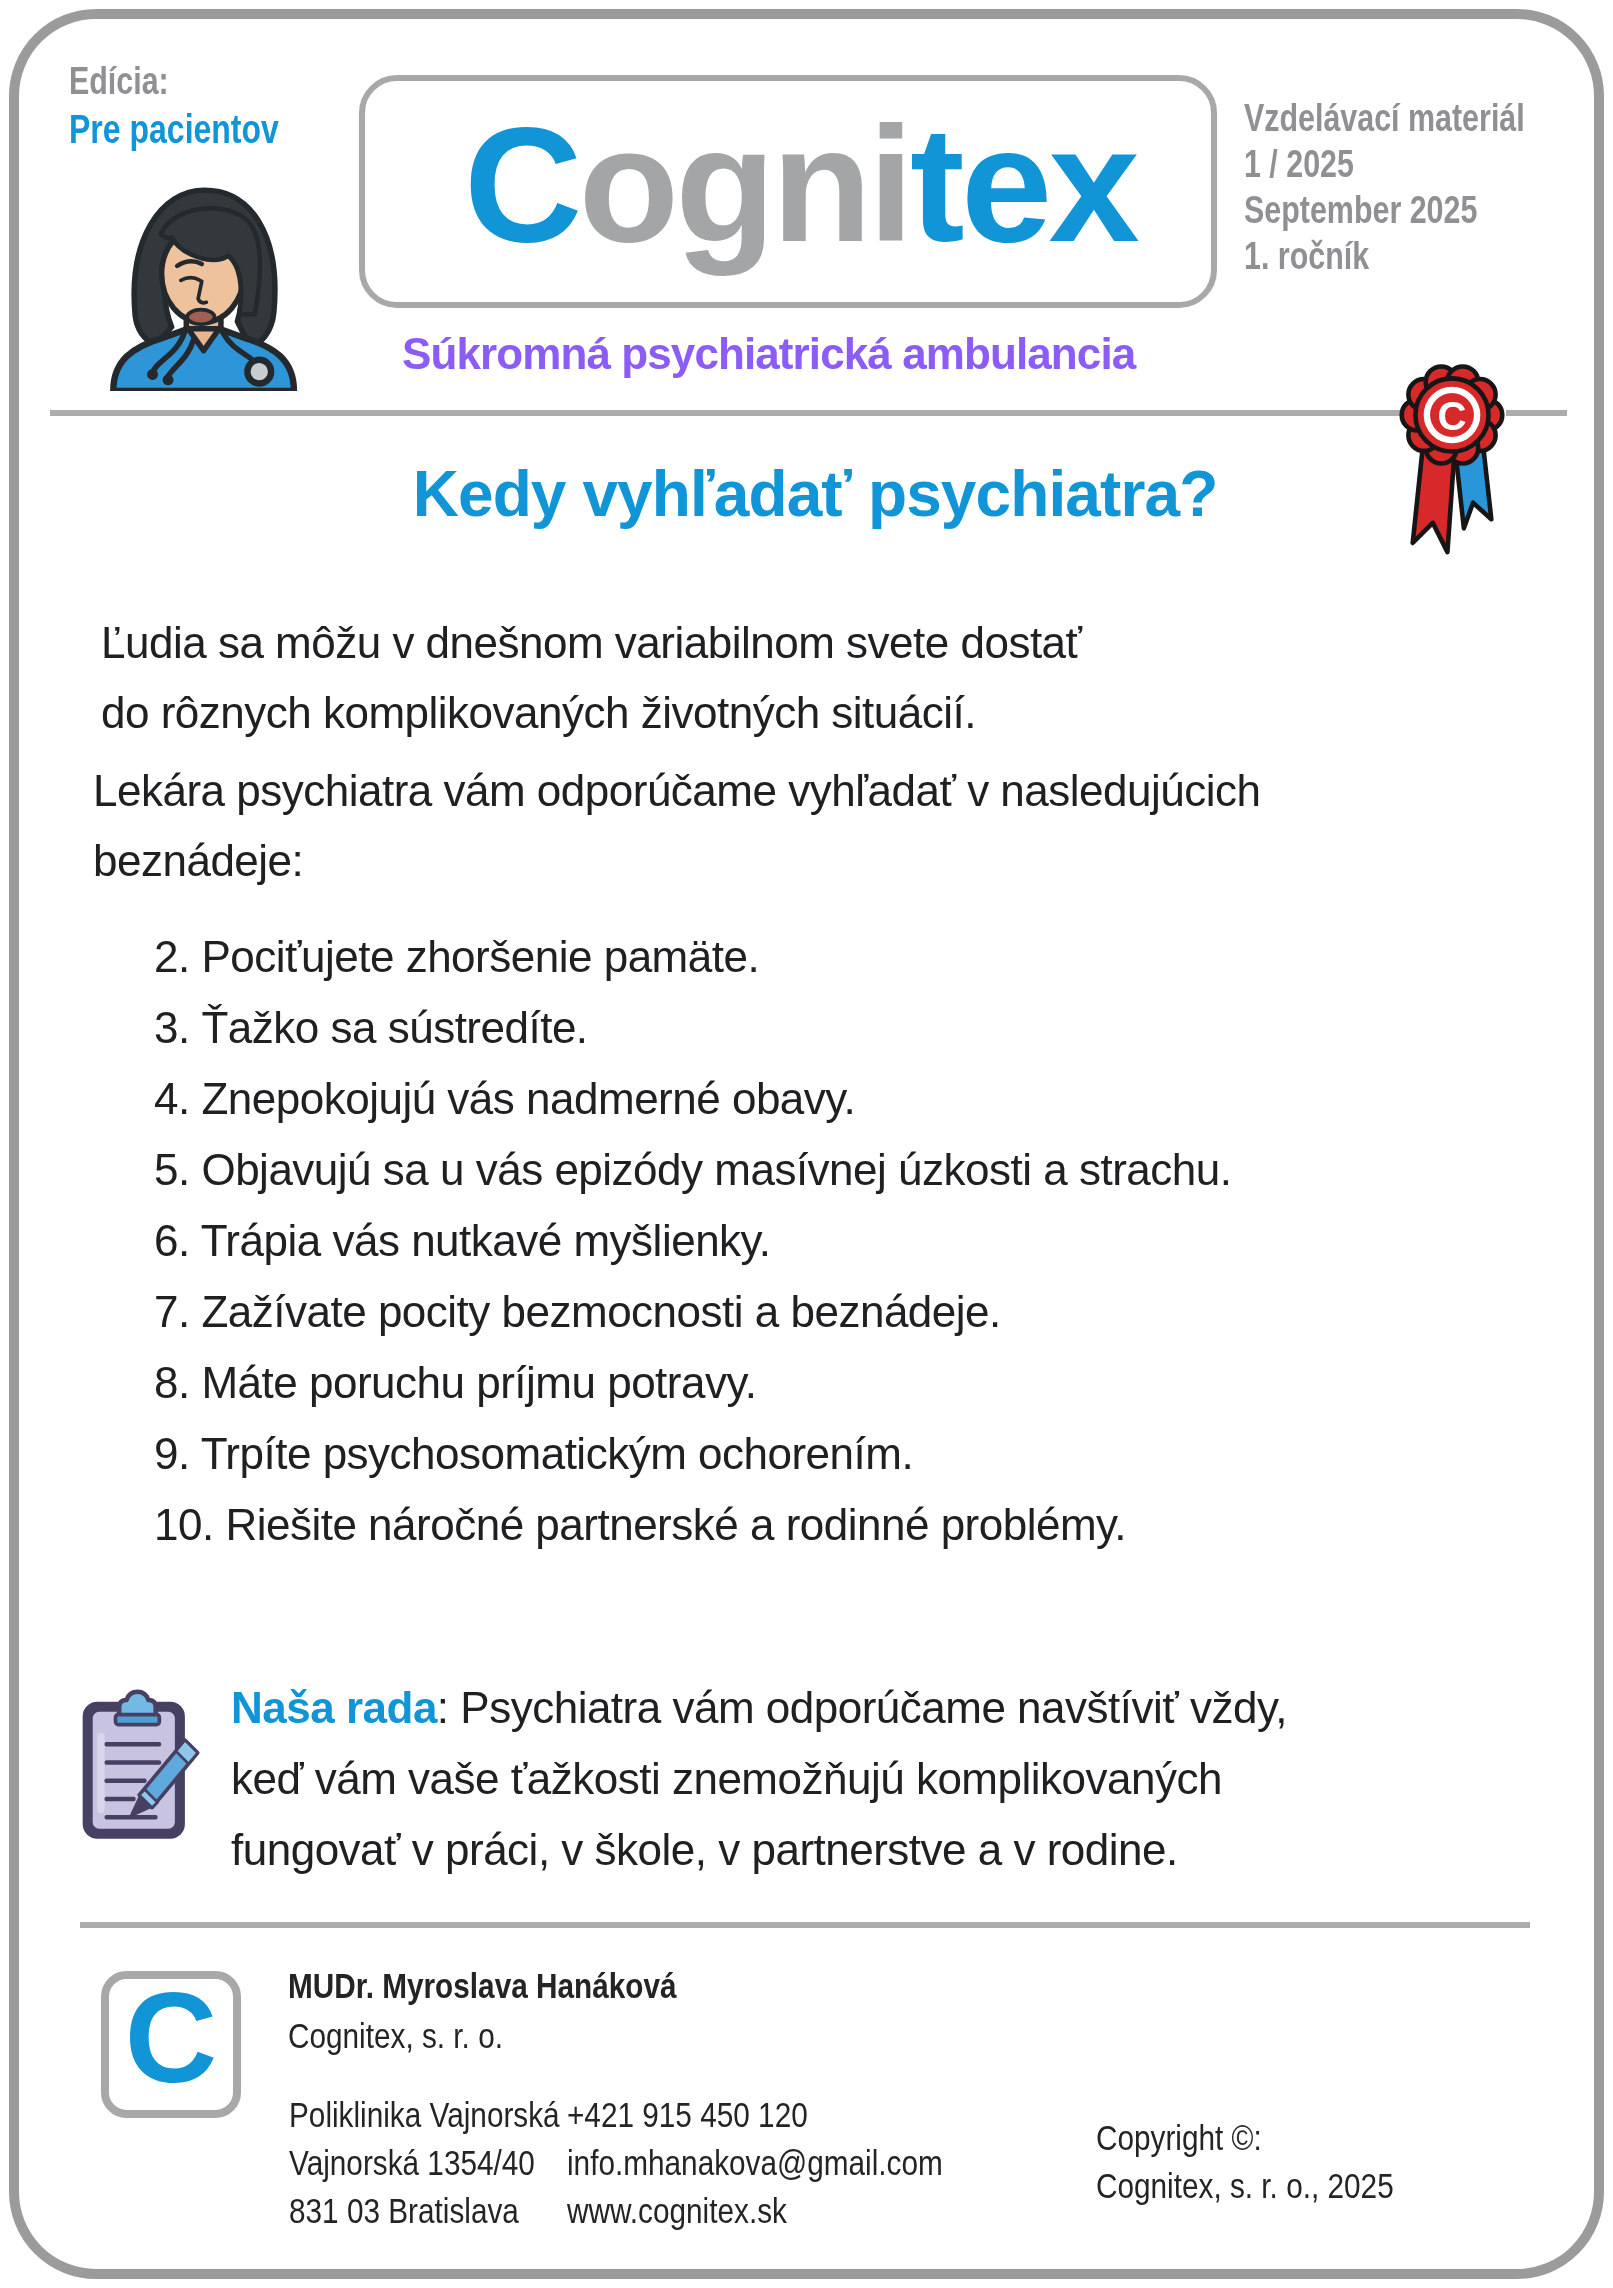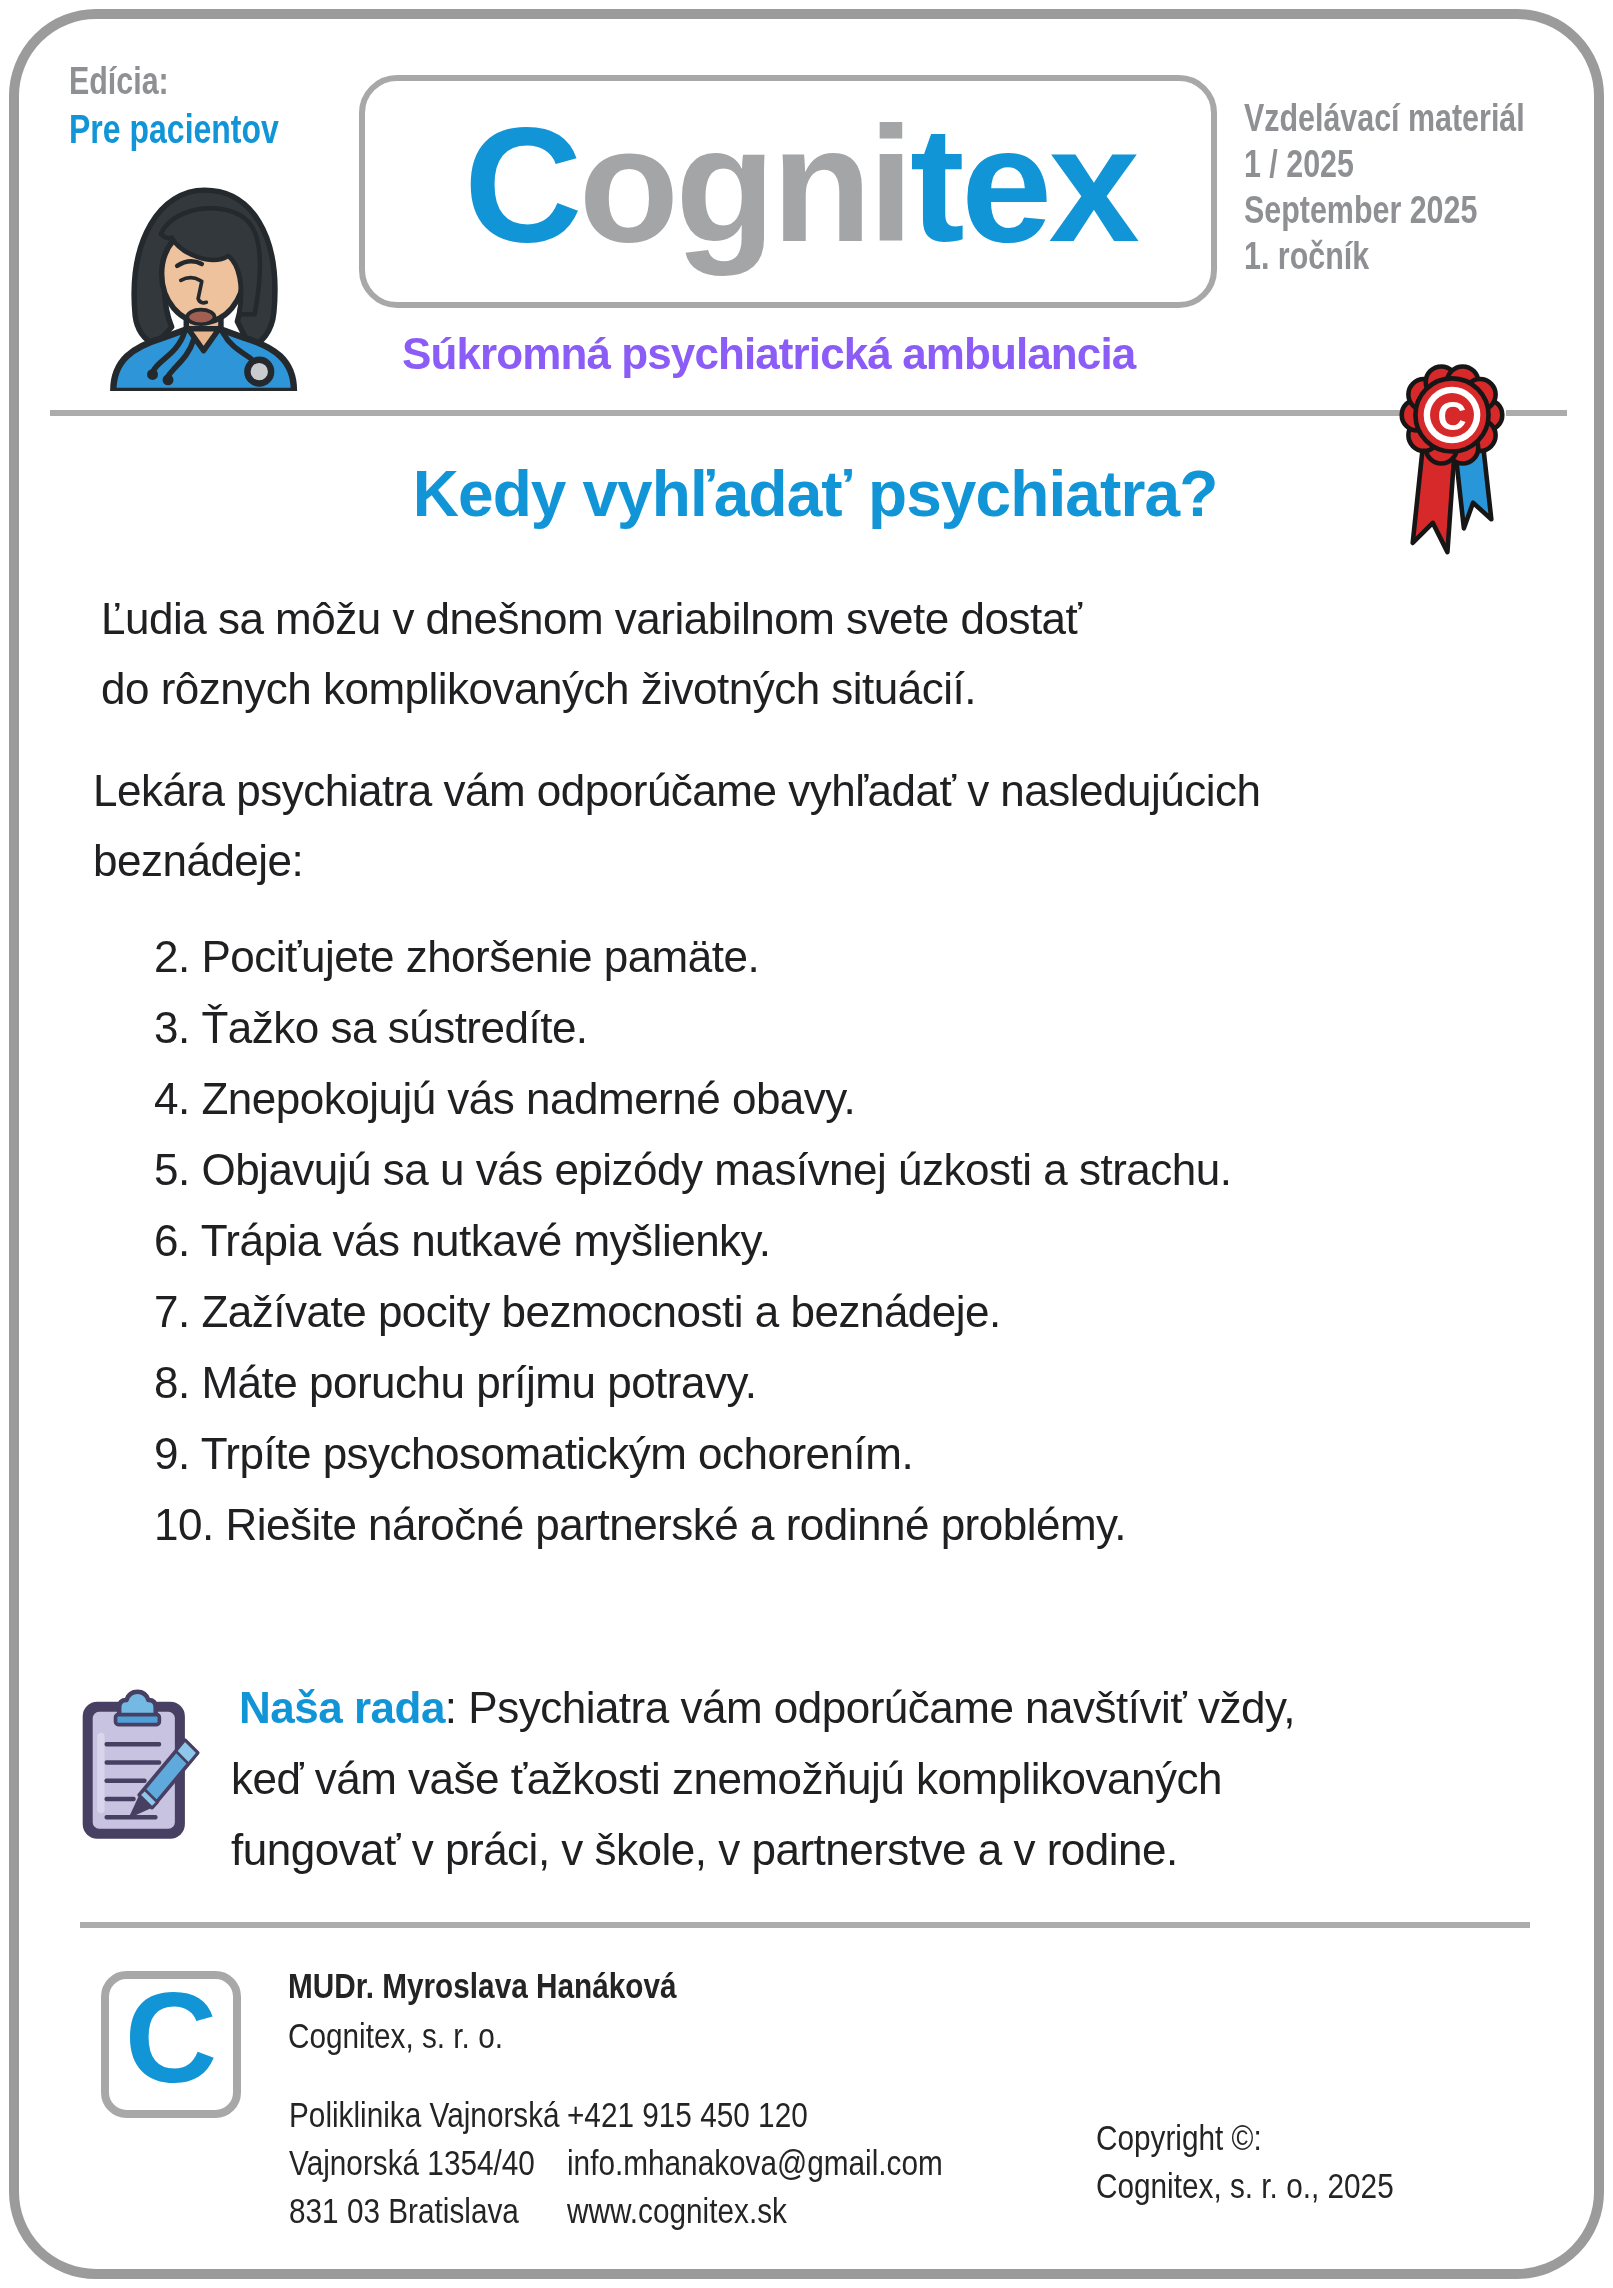--- a/index.html
+++ b/index.html
@@ -41,27 +41,27 @@
   .div-bottom    { left:80px;   top:1922px; width:1450px; }
 
   .seal { position:absolute; left:1387px; top:340px; width:130px; height:224px; }
 
   .page-title {
     position:absolute; left:8px; top:457px; width:1614px; text-align:center;
     font-size:64px; font-weight:bold; color:#1295d6; letter-spacing:-0.9px; white-space:nowrap;
   }
 
   .bodytext { font-size:44px; letter-spacing:-0.5px; color:#202022; }
-  .intro { position:absolute; left:101px; top:584px; line-height:70px; }
+  .intro { position:absolute; left:101px; top:608px; line-height:70px; }
   .lead  { position:absolute; left:93px; top:756px; line-height:70px; }
   .symptoms { position:absolute; left:154px; top:921px; line-height:71px; }
 
   .advice-icon { position:absolute; left:77px; top:1689px; width:130px; height:157px; }
   .advice { position:absolute; left:231px; top:1672px; line-height:71px; }
-  .advice-label { color:#1295d6; font-weight:bold;margin-left:8px; }
+  .advice-label { color:#1295d6; font-weight:bold; }
 
   
   .clogo {
     position:absolute; left:101px; top:1971px; width:140px; height:147px;
     border:8.2px solid #a8a8a8; border-radius:25.6px; box-sizing:border-box;
     display:flex; align-items:center; justify-content:center;
   }
   .clogo-letter { font-size:128px; font-weight:bold; color:#1295d6; transform:translateY(-7.3px); }
 
   .ftext { font-size:35px; color:#242424; transform:scaleX(0.85); transform-origin:0 0; white-space:nowrap; }

